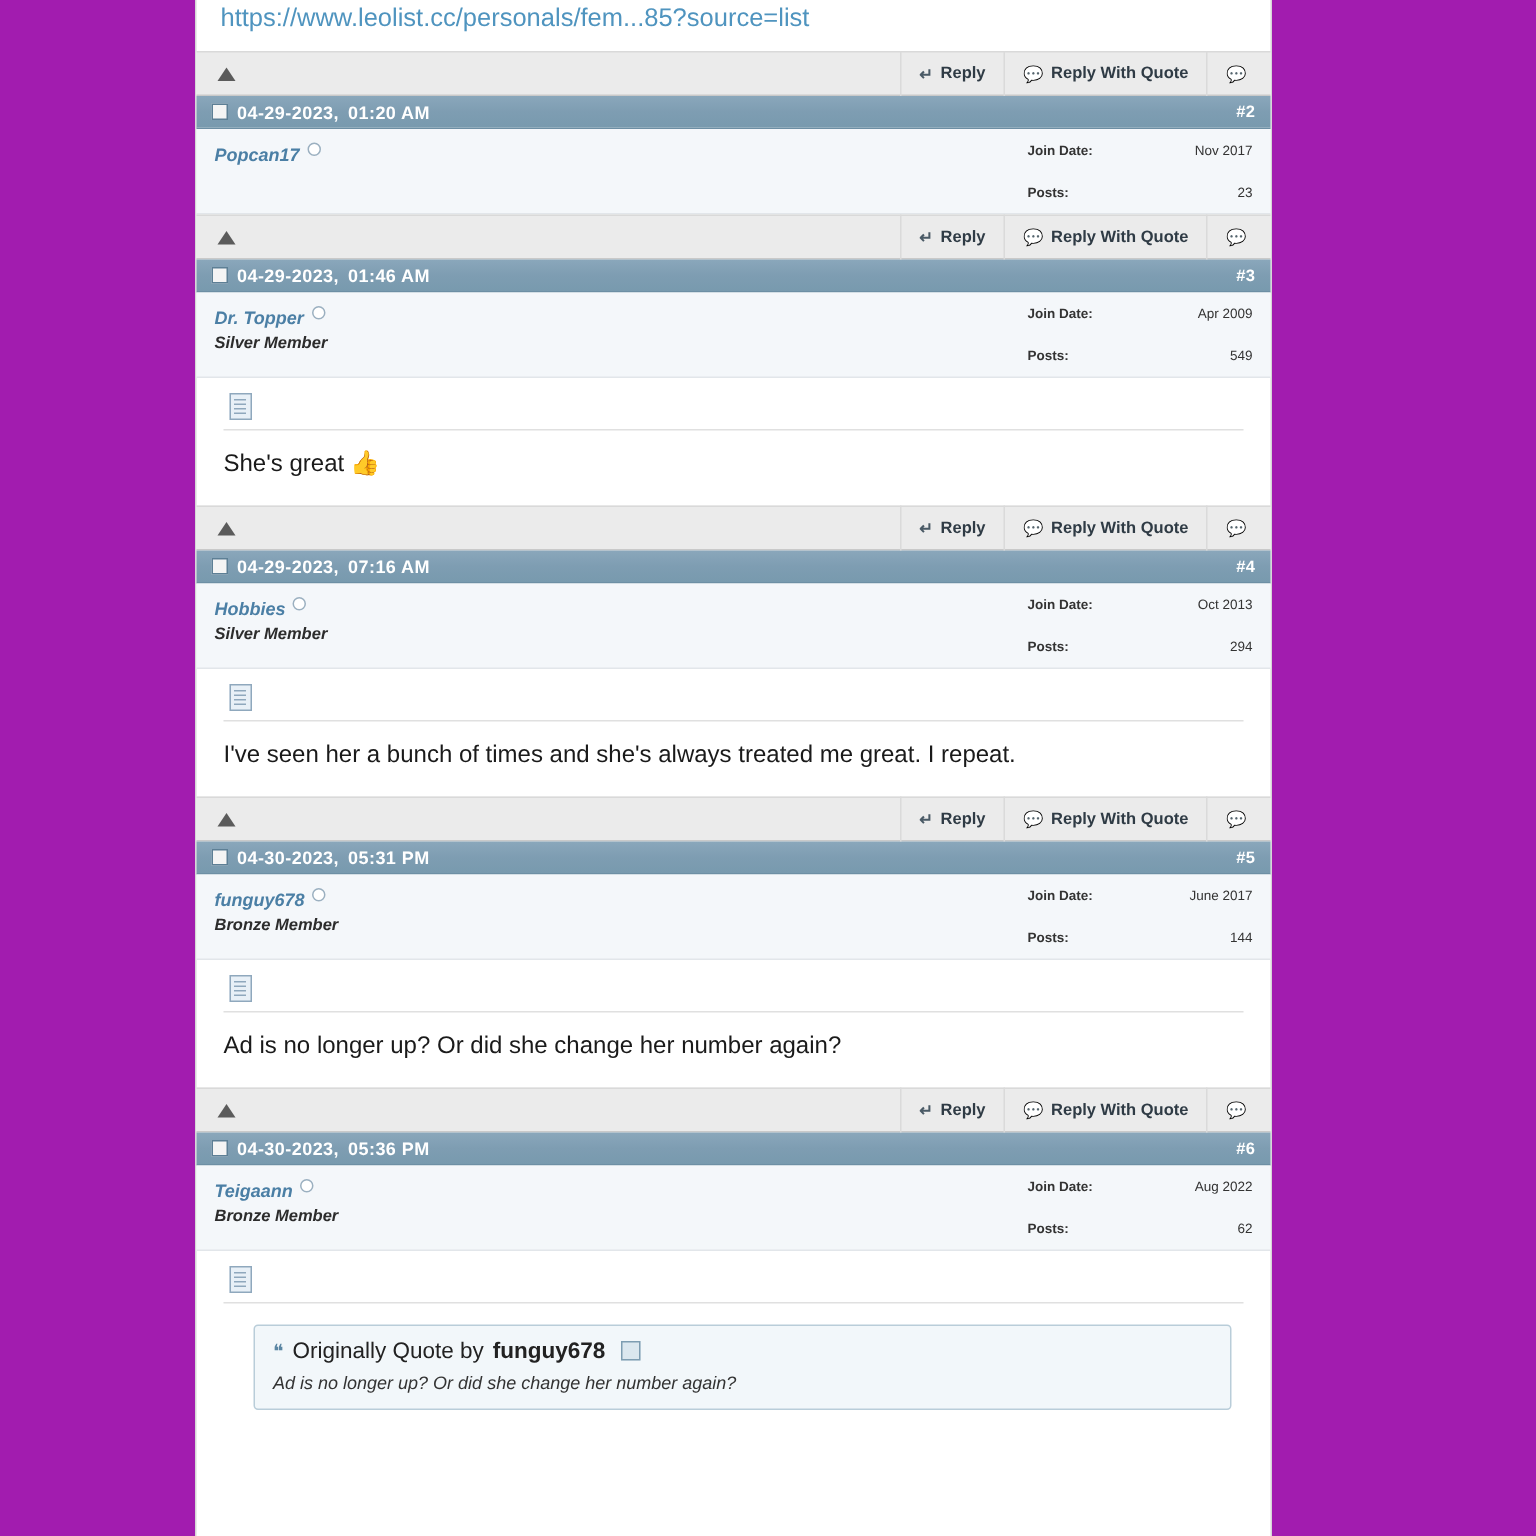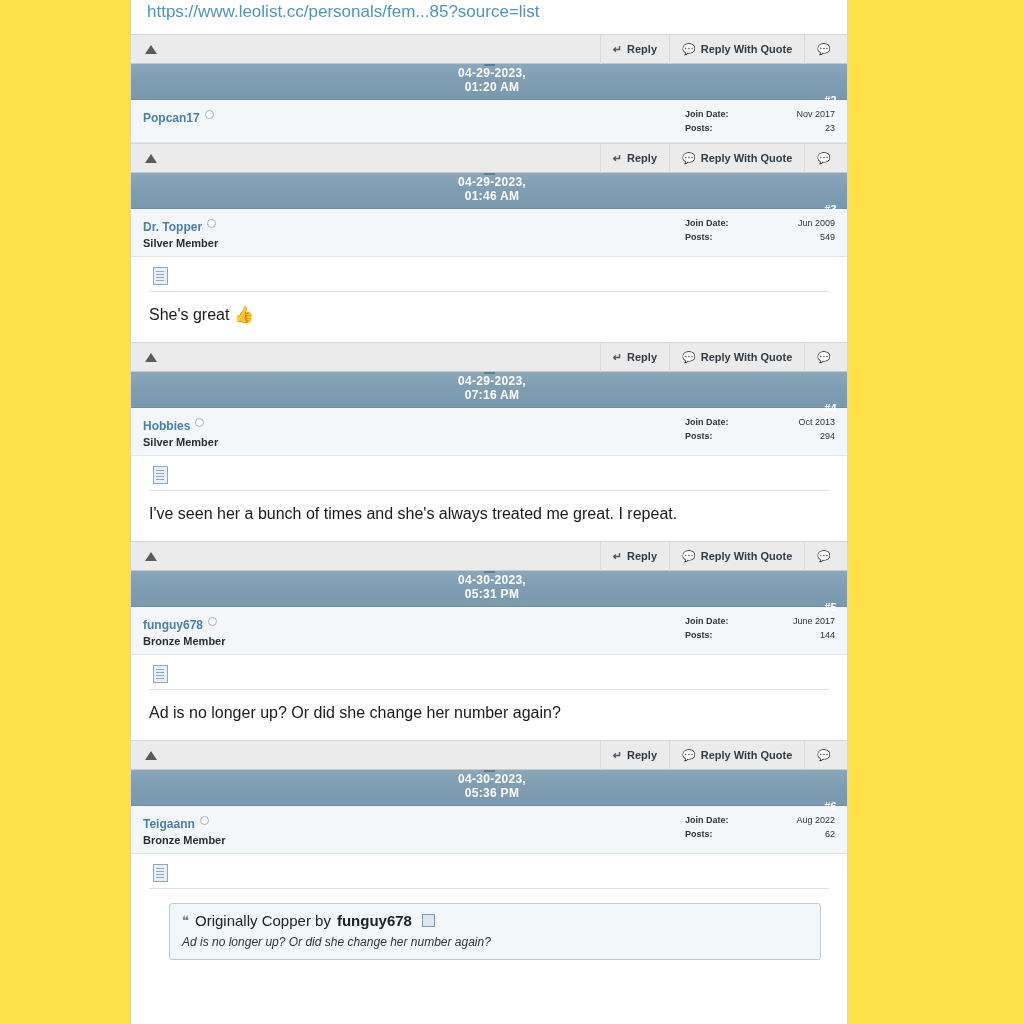--- a/index.html
+++ b/index.html
@@ -10,21 +10,21 @@
   }
   body {
     width: 1024px;
     height: 1024px;
     overflow: hidden;
   }
   .page {
     position: relative;
     width: 1024px;
     height: 1024px;
-    background: #fde047;
+    background: #a21caf;
   }
   .content-col {
     position: absolute;
     left: 130px;
     top: 0;
     width: 718px;
     min-height: 1024px;
     background: #ffffff;
     border-left: 1px solid #d6d6d6;
     border-right: 1px solid #d6d6d6;
@@ -75,50 +75,49 @@
     border-right: 6px solid transparent;
     border-bottom: 9px solid #5b5b5b;
     margin-left: 2px;
   }
   .icn { display: inline-block; color: #4a5a66; }
 
   
   .post-head {
     background: linear-gradient(to bottom, #8aa7bb 0%, #7e9db2 50%, #789aae 100%);
     color: #ffffff;
-    height: 36px;
+    height: 22px;
     display: flex;
     align-items: center;
     padding: 0 10px 0 10px;
     font-size: 12px;
     font-weight: bold;
     letter-spacing: 0.3px;
     box-sizing: border-box;
     border-bottom: 1px solid #6d8fa4;
-    flex-direction: column;
   }
   .post-head .date { margin-left: 6px; }
   .post-head .num { margin-left: auto; font-size: 11px; }
   .read-box {
     width: 9px; height: 9px;
     background: #f4f4f4;
     border: 1px solid #5d7f95;
     display: inline-block;
   }
 
   
   .user-strip {
     display: flex;
     align-items: flex-start;
     background: #f4f7fa;
     border-bottom: 1px solid #e2e6ea;
     padding: 8px 12px 7px 12px;
     box-sizing: border-box;
   }
-  .user-left { flex: 1 1 auto; }
+  .user-left { flex: 1 1 auto; font-style: italic; }
   .username {
     color: #4b7fa5;
     font-size: 12px;
     font-weight: bold;
     text-decoration: none;
   }
   .online-dot {
     display: inline-block;
     width: 7px; height: 7px;
     border: 1px solid #9bb0c0;
@@ -134,21 +133,21 @@
     margin-top: 2px;
   }
   .user-stats {
     font-size: 9px;
     color: #3a3a3a;
     text-align: right;
     line-height: 13px;
     min-width: 150px;
     display: flex;
     flex-direction: column;
-    gap: 1px;
+    gap: 15px;
   }
   .stat-row { display: flex; justify-content: space-between; }
   .stat-label { font-weight: bold; color: #333; }
   .stat-val { color: #333; }
 
   
   .post-body { padding: 8px 18px 14px 18px; }
   .doc-icon {
     width: 13px; height: 16px;
     border: 1px solid #8fa8bd;
@@ -276,21 +275,21 @@
             <span class="read-box"></span>
             <span class="date">04-29-2023,</span>
             <span class="date">01:46 AM</span>
             <span class="num">#3</span>
           </div>
           <div class="user-strip">
             <div class="user-left"><a class="username" href="#">Dr. Topper</a><span class="online-dot"></span><div class="usertitle">Silver Member</div></div>
             <div class="user-stats">
               <div class="stat-row">
                 <span class="stat-label">Join Date:</span>
-                <span class="stat-val">Jun 2009</span>
+                <span class="stat-val">Apr 2009</span>
               </div>
               <div class="stat-row">
                 <span class="stat-label">Posts:</span>
                 <span class="stat-val">549</span>
               </div>
             </div>
           </div>
           <div class="post-body">
             <div class="doc-icon"></div>
             <hr class="hr">
@@ -420,21 +419,21 @@
               </div>
             </div>
           </div>
           <div class="post-body">
             <div class="doc-icon"></div>
             <hr class="hr">
             <div class="quote-wrap">
               <div class="quote-box">
                 <div class="quote-head">
                   <span class="quote-mark">❝</span>
-                  <span>Originally Copper by</span>
+                  <span>Originally Quote by</span>
                   <span class="quote-author">funguy678</span>
                   <span class="quote-jump"></span>
                 </div>
                 <div class="quote-text">Ad is no longer up? Or did she change her number again?</div>
               </div>
             </div>
           </div>
         </div>
       </div>
 

